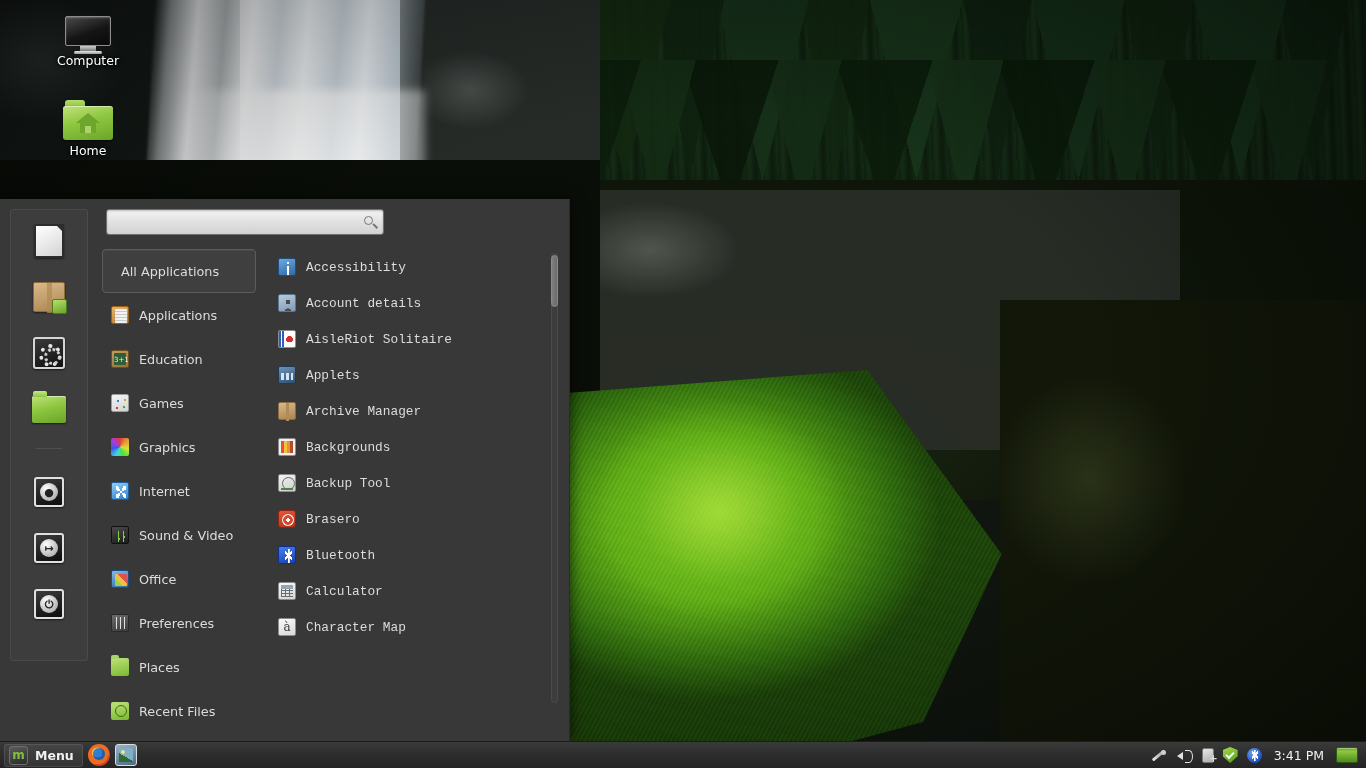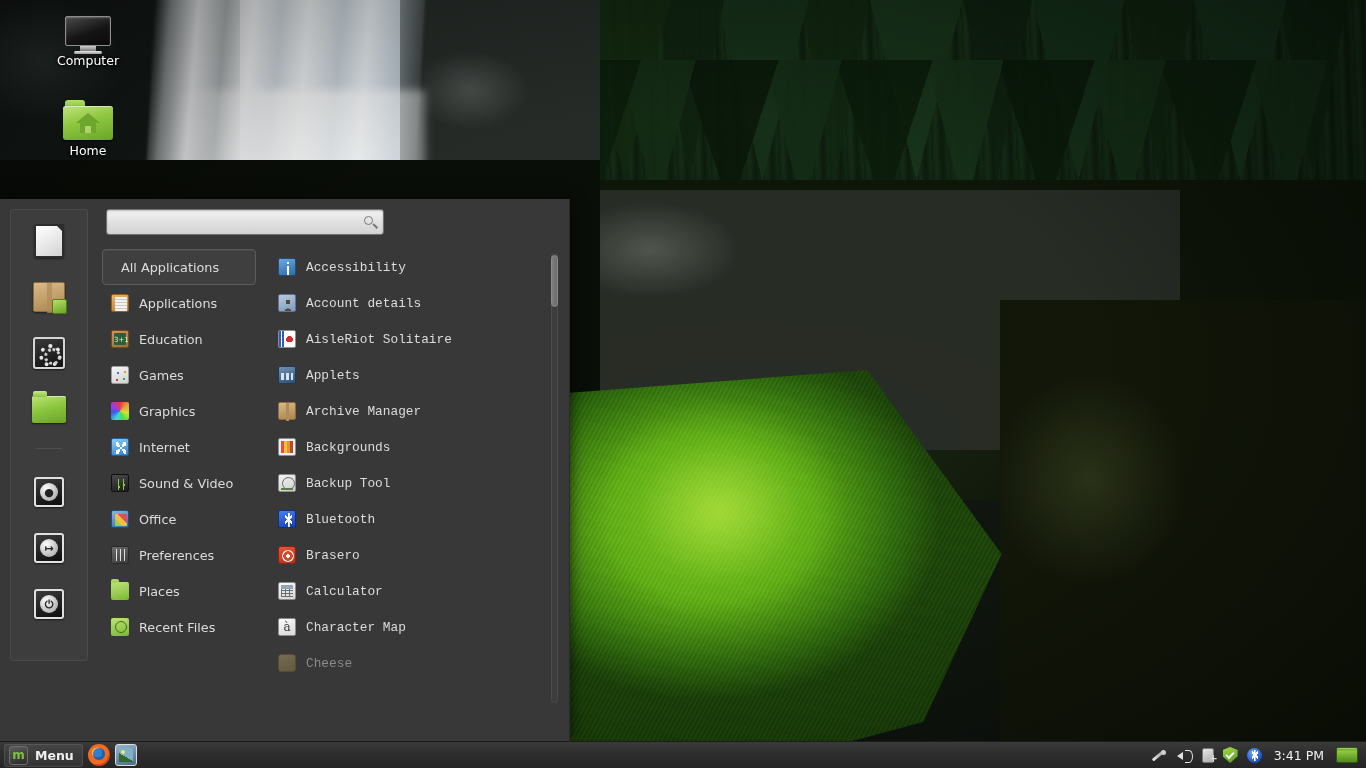--- a/index.html
+++ b/index.html
@@ -294,21 +294,21 @@
     position:absolute;left:0;top:0;width:9px;height:9px;border:1.6px solid #777;border-radius:50%;
   }
   .mag b{
     position:absolute;right:0;bottom:0;width:6px;height:1.6px;background:#777;
     transform:rotate(45deg);transform-origin:right bottom;
   }
 
   #cols{ display:flex; flex:1; min-height:0; margin-top:14px; }
   #categories{ width:168px; padding-left:14px; }
   .cat{
-    height:36px; display:flex; align-items:center; gap:10px;
+    height:44px; display:flex; align-items:center; gap:10px;
     padding:0 8px; border-radius:4px; cursor:pointer;
     border:1px solid transparent;
   }
   .cat.sel{
     border:1px solid #5c5c5c; background:rgba(255,255,255,.035);
     box-shadow:inset 0 1px 0 rgba(255,255,255,.05);
   }
   .cat .cname{ font-size:12.8px; color:#dcdcdc; }
   .cat.all .cname{ padding-left:10px; }
 
@@ -689,38 +689,34 @@
           </div>
           <div class="app">
             <span class="appicon i-backgrounds"></span>
             <span class="aname">Backgrounds</span>
           </div>
           <div class="app">
             <span class="appicon i-backup"></span>
             <span class="aname">Backup Tool</span>
           </div>
           <div class="app">
+            <span class="appicon i-brasero"></span>
+            <span class="aname">Brasero</span>
+          </div>
+          <div class="app">
             <span class="appicon i-bluetooth"></span>
             <span class="aname">Bluetooth</span>
           </div>
           <div class="app">
-            <span class="appicon i-brasero"></span>
-            <span class="aname">Brasero</span>
-          </div>
-          <div class="app">
             <span class="appicon i-calculator"></span>
             <span class="aname">Calculator</span>
           </div>
           <div class="app">
             <span class="appicon i-charmap"></span>
             <span class="aname">Character Map</span>
-          </div>
-          <div class="app dim">
-            <span class="appicon i-cheese"></span>
-            <span class="aname">Cheese</span>
           </div>
         </div>
 
         <div id="scrollbar">
           <div id="sb-track"></div>
           <div id="sb-thumb"></div>
         </div>
       </div>
 
     </div>

